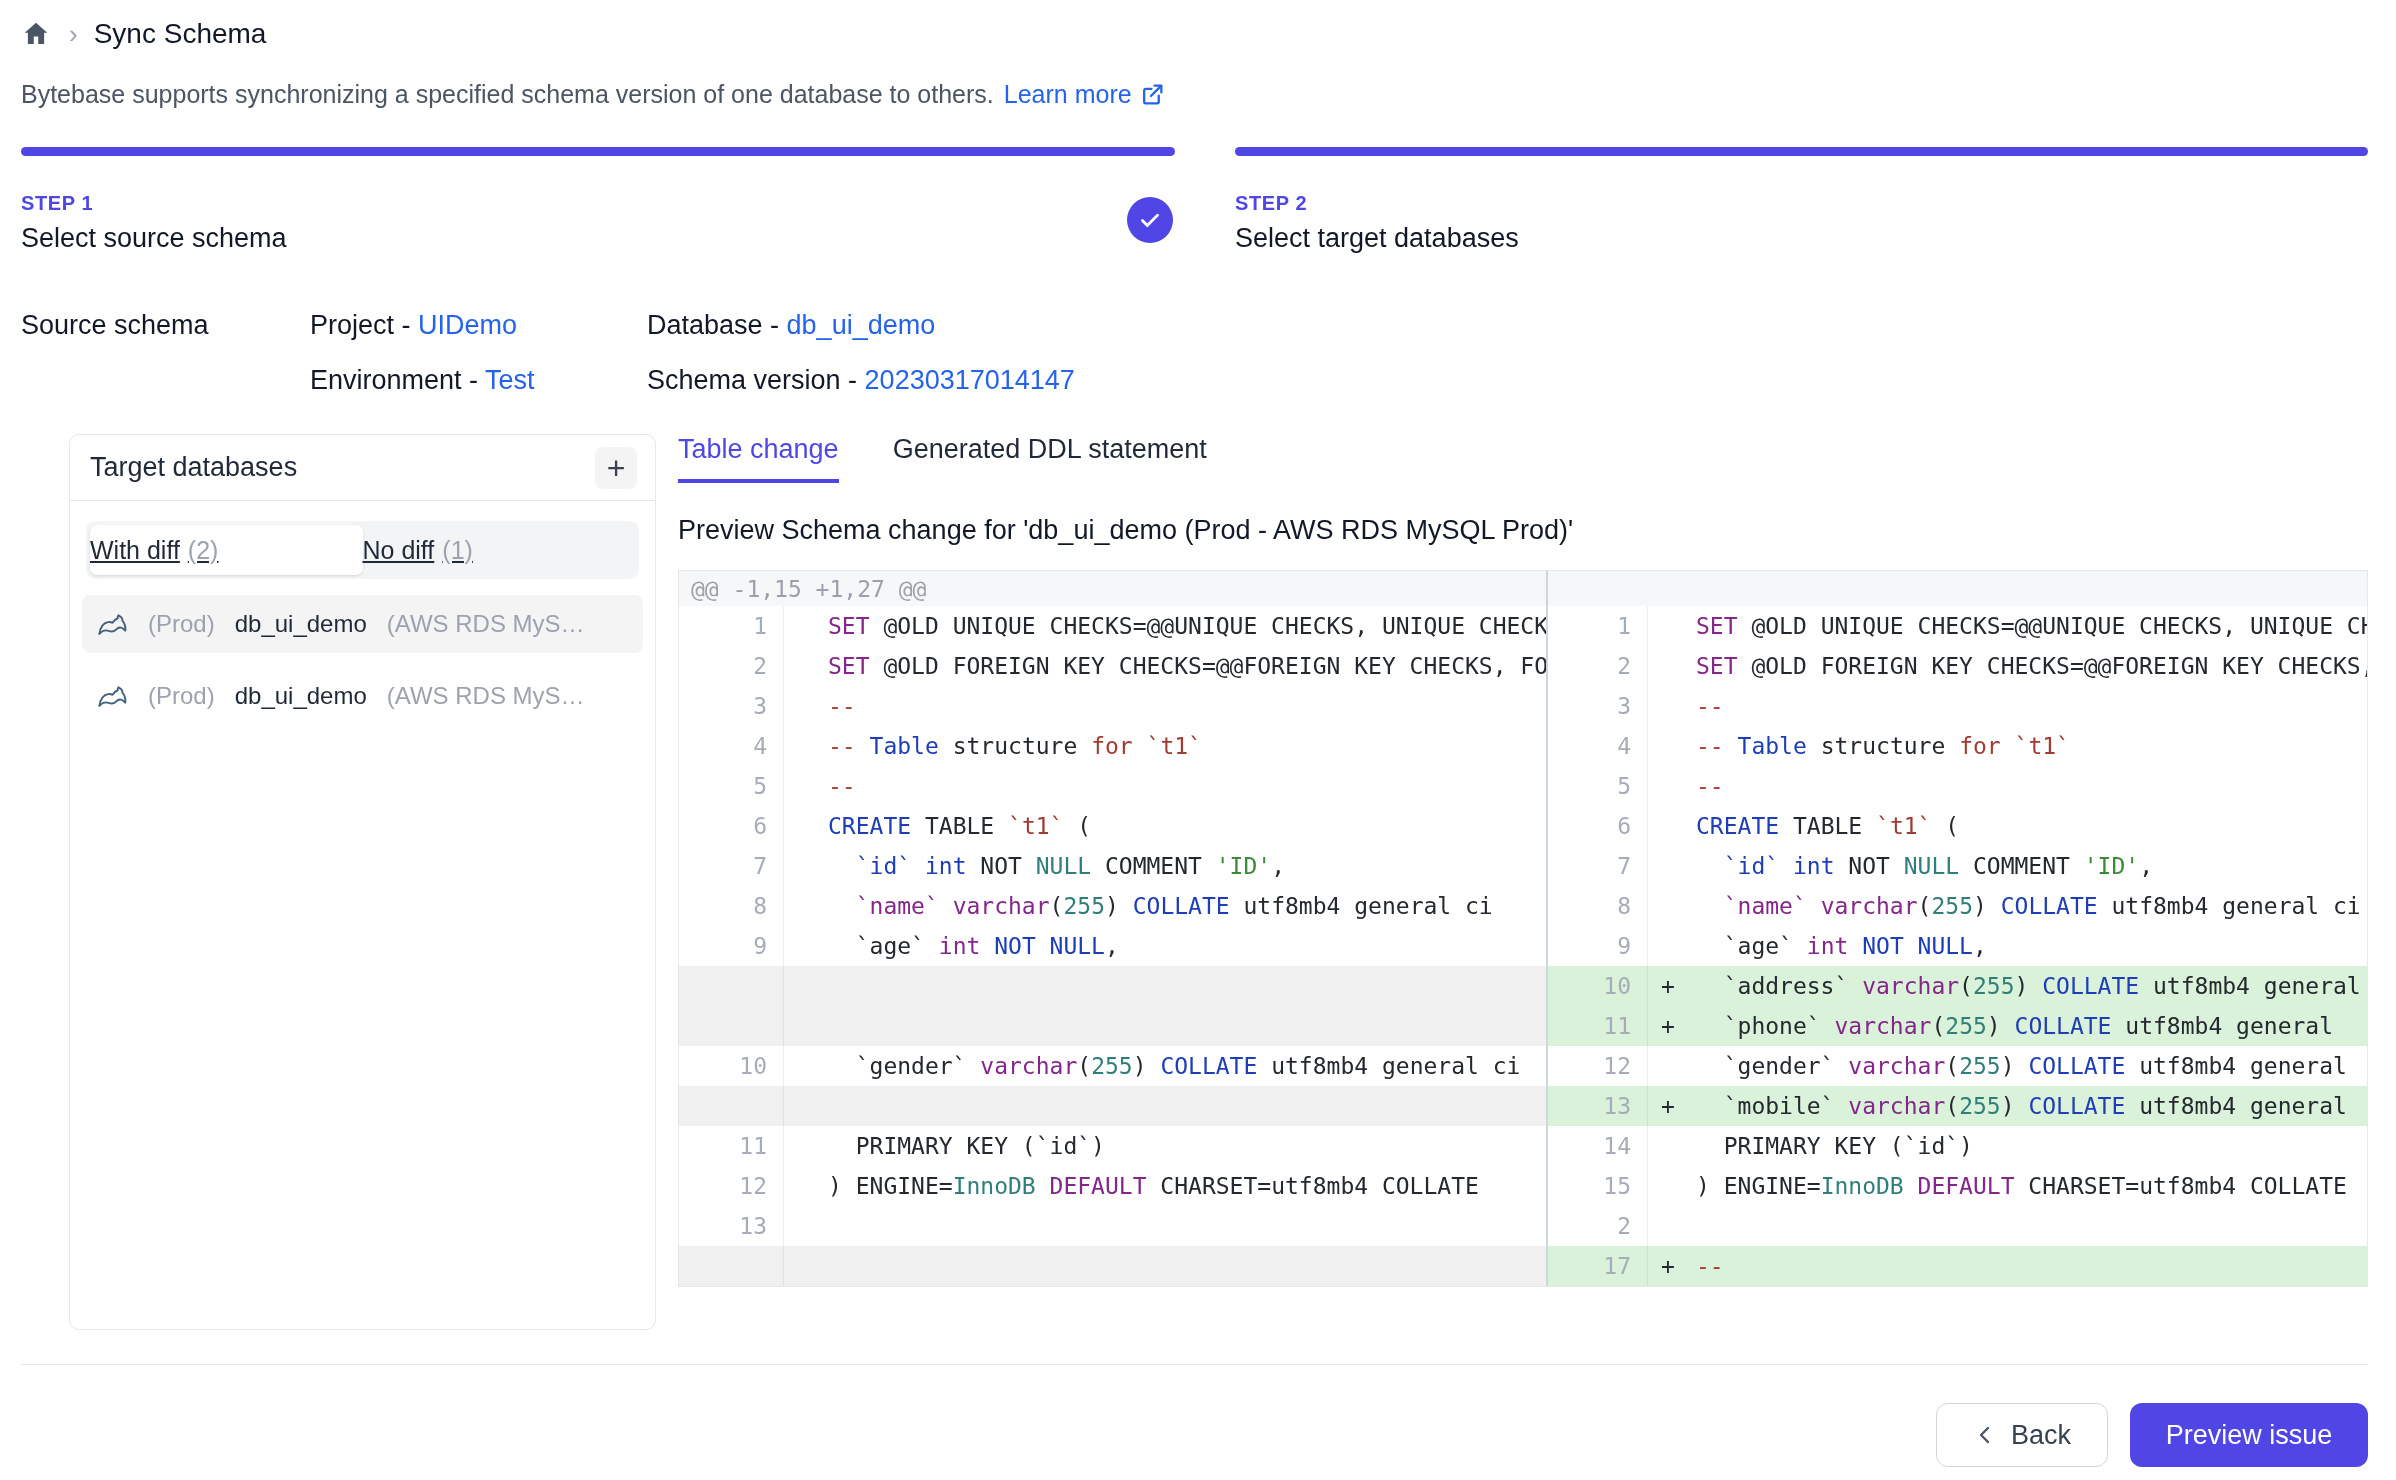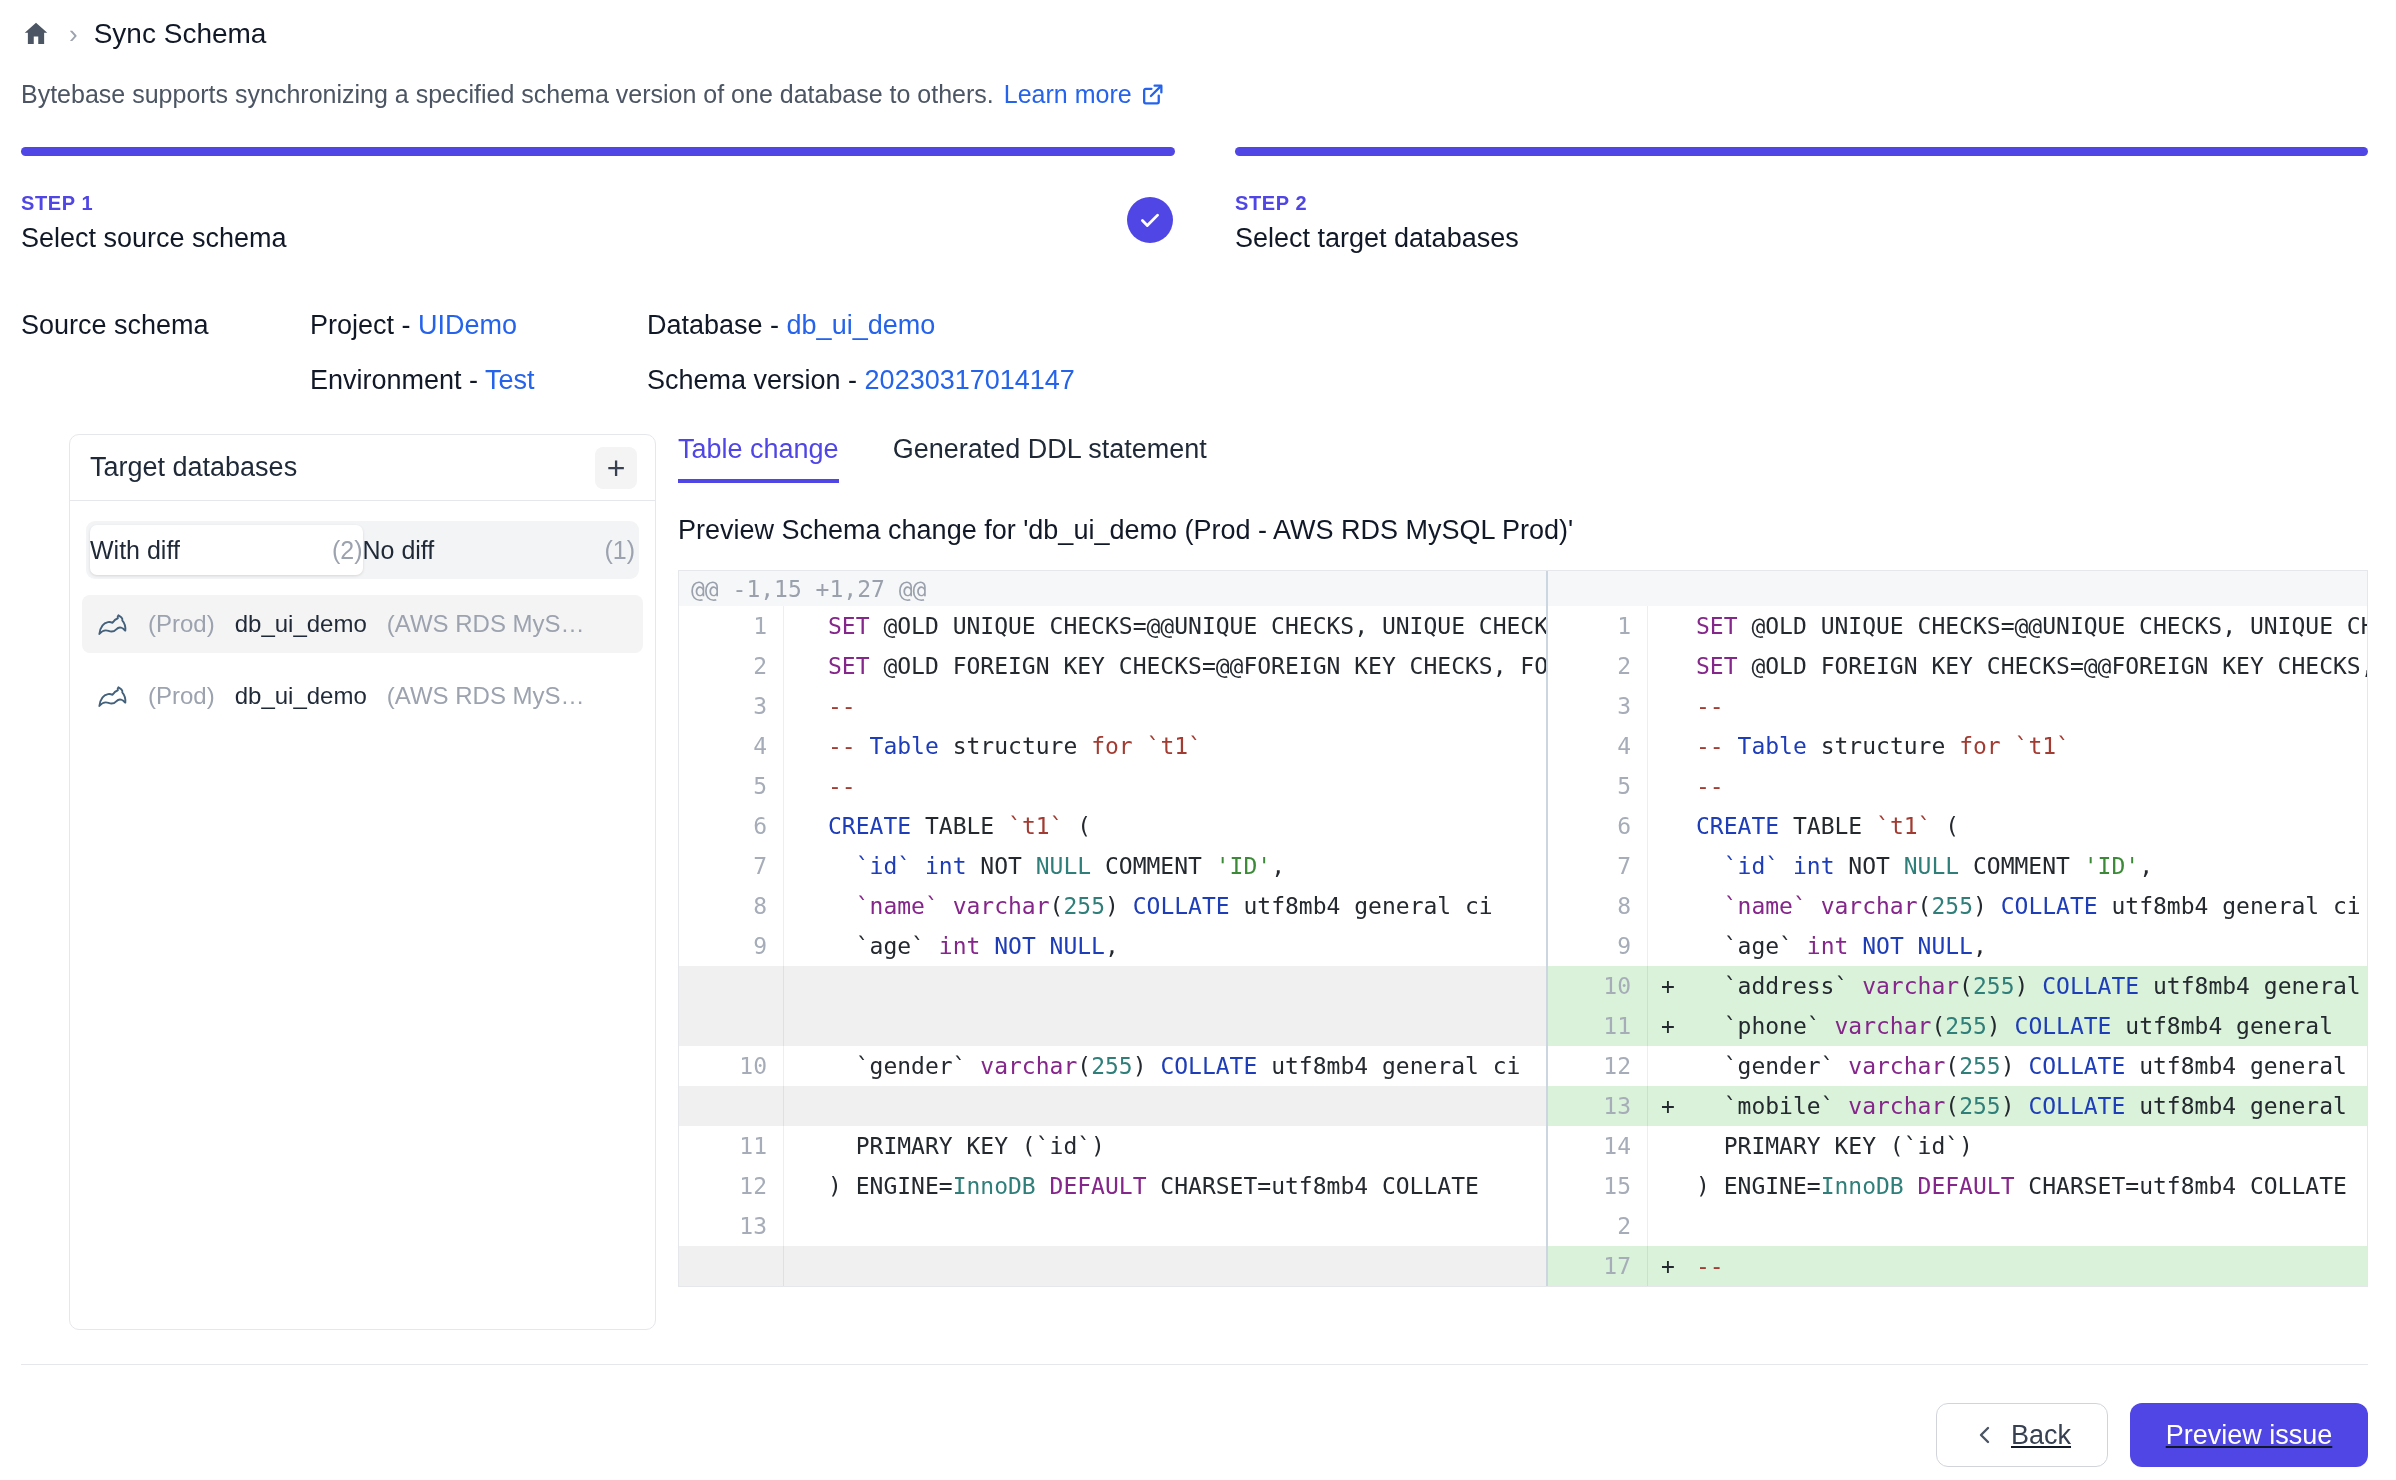--- a/index.html
+++ b/index.html
@@ -35,22 +35,22 @@
   
   .main { display:flex; margin-top:38px; align-items:flex-start;margin-left:48px; }
 
   
   .panel { width:587px; border:1px solid #e5e7eb; border-radius:10px; height:896px; margin-right:22px; background:#fff; overflow:hidden; }
   .panel-header { height:66px; display:flex; align-items:center; justify-content:space-between; padding:0 18px 0 20px; border-bottom:1px solid #e5e7eb; }
   .panel-title { font-size:27px; font-weight:500; color:#1f2937; }
   .add-btn { width:42px; height:42px; border-radius:8px; background:#f4f4f5; border:none; font-size:32px; font-weight:300;
     color:#374151; display:flex; align-items:center; justify-content:center; cursor:pointer; line-height:1; }
   .seg { margin:20px 16px 0 16px; background:#f3f4f6; border-radius:9px; padding:4px; display:flex; height:58px; }
-  .seg-item { flex:1; display:flex; align-items:center; justify-content:space-between; gap:8px; font-size:25px; color:#1f2937;
-    border-radius:7px; cursor:pointer; }
+  .seg-item { flex:1; display:flex; align-items:center; justify-content:flex-start; gap:8px; font-size:25px; color:#1f2937;
+    border-radius:7px; cursor:pointer;text-decoration:underline; }
   .seg-item.active { background:#ffffff; box-shadow:0 1px 3px rgba(0,0,0,.12); }
   .seg-count { color:#9ca3af; }
   .db-list { margin:16px 12px 0 12px; }
   .db-item { height:58px; border-radius:8px; display:flex; align-items:center; padding:0 14px; gap:20px; font-size:24px;
     cursor:pointer; margin-bottom:14px; white-space:nowrap; overflow:hidden; }
   .db-item.selected { background:#f4f4f5; }
   .db-env { color:#9ca3af; }
   .db-name { color:#1f2937; font-weight:500; }
   .db-instance { color:#9ca3af; overflow:hidden; text-overflow:ellipsis; flex:1 1 auto; min-width:0; }
 
@@ -75,21 +75,21 @@
   .pane-right .gut { flex-basis:100px; }
   .mark { flex:0 0 34px; padding-left:13px; color:#24292f; }
   .code { padding-left:44px; overflow:hidden; flex:1; min-width:0; white-space:pre; }
   .pane-right .code { padding-left:14px; }
   .hdr .code { padding-left:12px; }
   .tk-k{color:#24292f} .tk-p{color:#85268a} .tk-b{color:#1e3db8} .tk-t{color:#2f7e79}
   .tk-g{color:#3c8a38} .tk-r{color:#a23b32}
 
   
   .footer-divider { border-top:1px solid #e5e7eb; margin-top:34px; }
-  .footer { display:flex; justify-content:flex-end; gap:22px; margin-top:38px; padding-right:0;text-decoration:underline; }
+  .footer { display:flex; justify-content:flex-end; gap:22px; margin-top:38px; padding-right:0; }
   .btn { height:64px; border-radius:12px; font-size:27px; display:flex; align-items:center; justify-content:center; cursor:pointer; }
   .btn-back { width:172px; background:#fff; border:1px solid #d1d5db; color:#374151; gap:14px; }
   .btn-primary { width:238px; background:#4f46e5; border:none; color:#ffffff; font-weight:500; }
 </style>
 </head>
 <body>
 
 <div class="page">
 
   <div class="breadcrumb">

